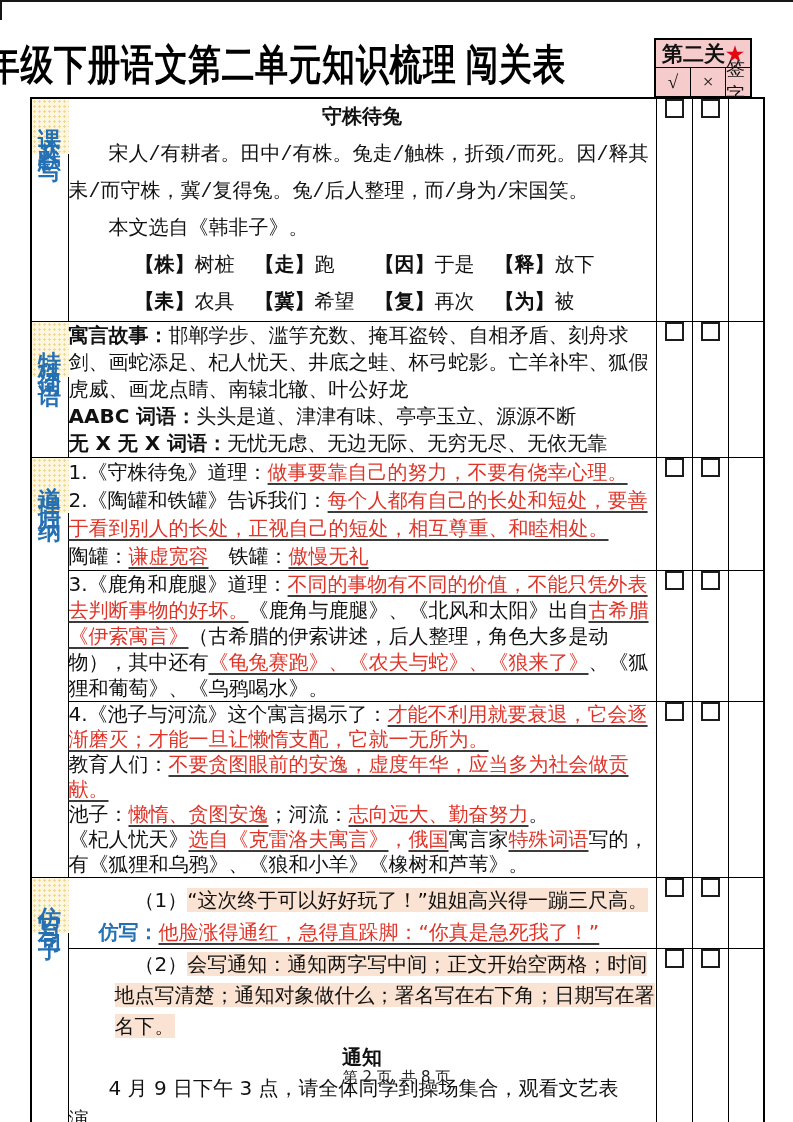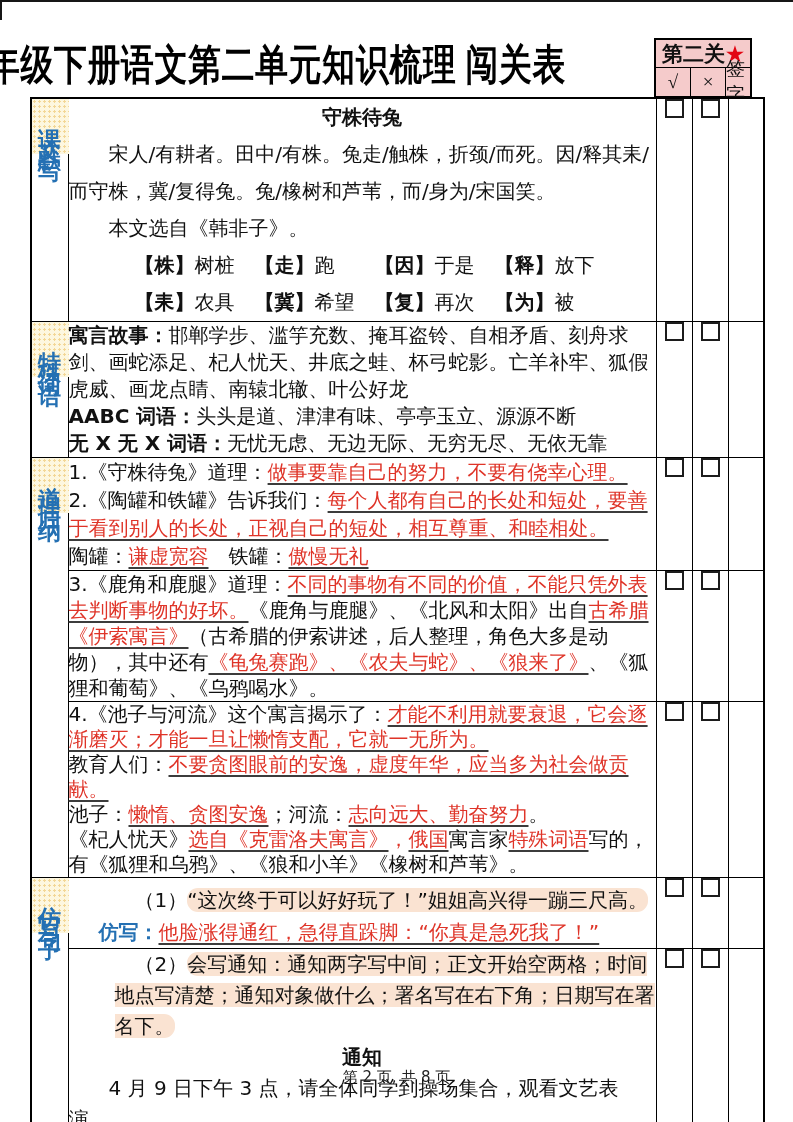--- a/index.html
+++ b/index.html
@@ -50,25 +50,25 @@
   .para.right{text-align:right;padding-right:10px;}
   .para.ind1{text-indent:1em;margin-left:46px;}
   .para.ind15{text-indent:1.5em;}
   .para.ind2{text-indent:2em;}
 
   .seg{white-space:pre-wrap;}
   .seg.bold{font-weight:bold;}
   .seg.red{color:var(--red);text-decoration:underline;text-decoration-color:#3c3c3c;
            text-decoration-thickness:1.5px;text-underline-offset:4px;}
   .seg.red_plain{color:var(--red);}
-  .seg.highlight{background:var(--peach);border-radius:11px;}
+  .seg.highlight{background:var(--peach);}
   .seg.blue_bold{color:var(--blue);font-weight:bold;}
 
   
-  tr.r0 td.content-cell{height:186px;line-height:37px;}
+  tr.r0 td.content-cell{height:186px;line-height:37px;font-family:Liberation Mono, monospace;}
   tr.r1 td.content-cell{height:134px;line-height:27px;}
   tr.r2 td.content-cell{height:112px;line-height:28px;}
   tr.r3 td.content-cell{height:96px;line-height:26px;}
   tr.r4 td.content-cell{height:149px;line-height:25px;}
   tr.r5 td.content-cell{height:68px;line-height:32px;padding-top:6px;}
   tr.r6 td.content-cell{height:194px;line-height:31px;}
 
   .footer{position:absolute;top:1068px;left:0;width:793px;text-align:center;
           font-size:15px;color:#222;}
 </style>
@@ -100,21 +100,21 @@
       <col style="width:588px">
     <col style="width:36px">
       <col style="width:36px">
       <col style="width:36px">
   </colgroup>
   <tbody>
       <tr class="r0">
         <td class="label-cell" rowspan="1"><span class="vlabel">课文默写</span></td>
         <td class="content-cell">
           <div class="para center"><span class="seg bold">守株待兔</span></div>
-          <div class="para ind2"><span class="seg plain">宋人/有耕者。田中/有株。兔走/触株，折颈/而死。因/释其耒/而守株，冀/复得兔。兔/橡树和芦苇，而/身为/宋国笑。</span></div>
+          <div class="para ind2"><span class="seg plain">宋人/有耕者。田中/有株。兔走/触株，折颈/而死。因/释其耒/而守株，冀/复得兔。兔/后人整理，而/身为/宋国笑。</span></div>
           <div class="para ind2"><span class="seg plain">本文选自《韩非子》。</span></div>
           <div class="para ind1"><span class="seg bold">【株】</span><span class="seg plain">树桩　</span><span class="seg bold">【走】</span><span class="seg plain">跑　　</span><span class="seg bold">【因】</span><span class="seg plain">于是　</span><span class="seg bold">【释】</span><span class="seg plain">放下</span></div>
           <div class="para ind1"><span class="seg bold">【耒】</span><span class="seg plain">农具　</span><span class="seg bold">【冀】</span><span class="seg plain">希望　</span><span class="seg bold">【复】</span><span class="seg plain">再次　</span><span class="seg bold">【为】</span><span class="seg plain">被</span></div>
         </td>
         <td class="check-cell"><span class="checkbox"></span></td>
         <td class="check-cell"><span class="checkbox"></span></td>
         <td class="sign-cell"></td>
       </tr>
       <tr class="r1">
         <td class="label-cell" rowspan="1"><span class="vlabel">特殊词语</span></td>

